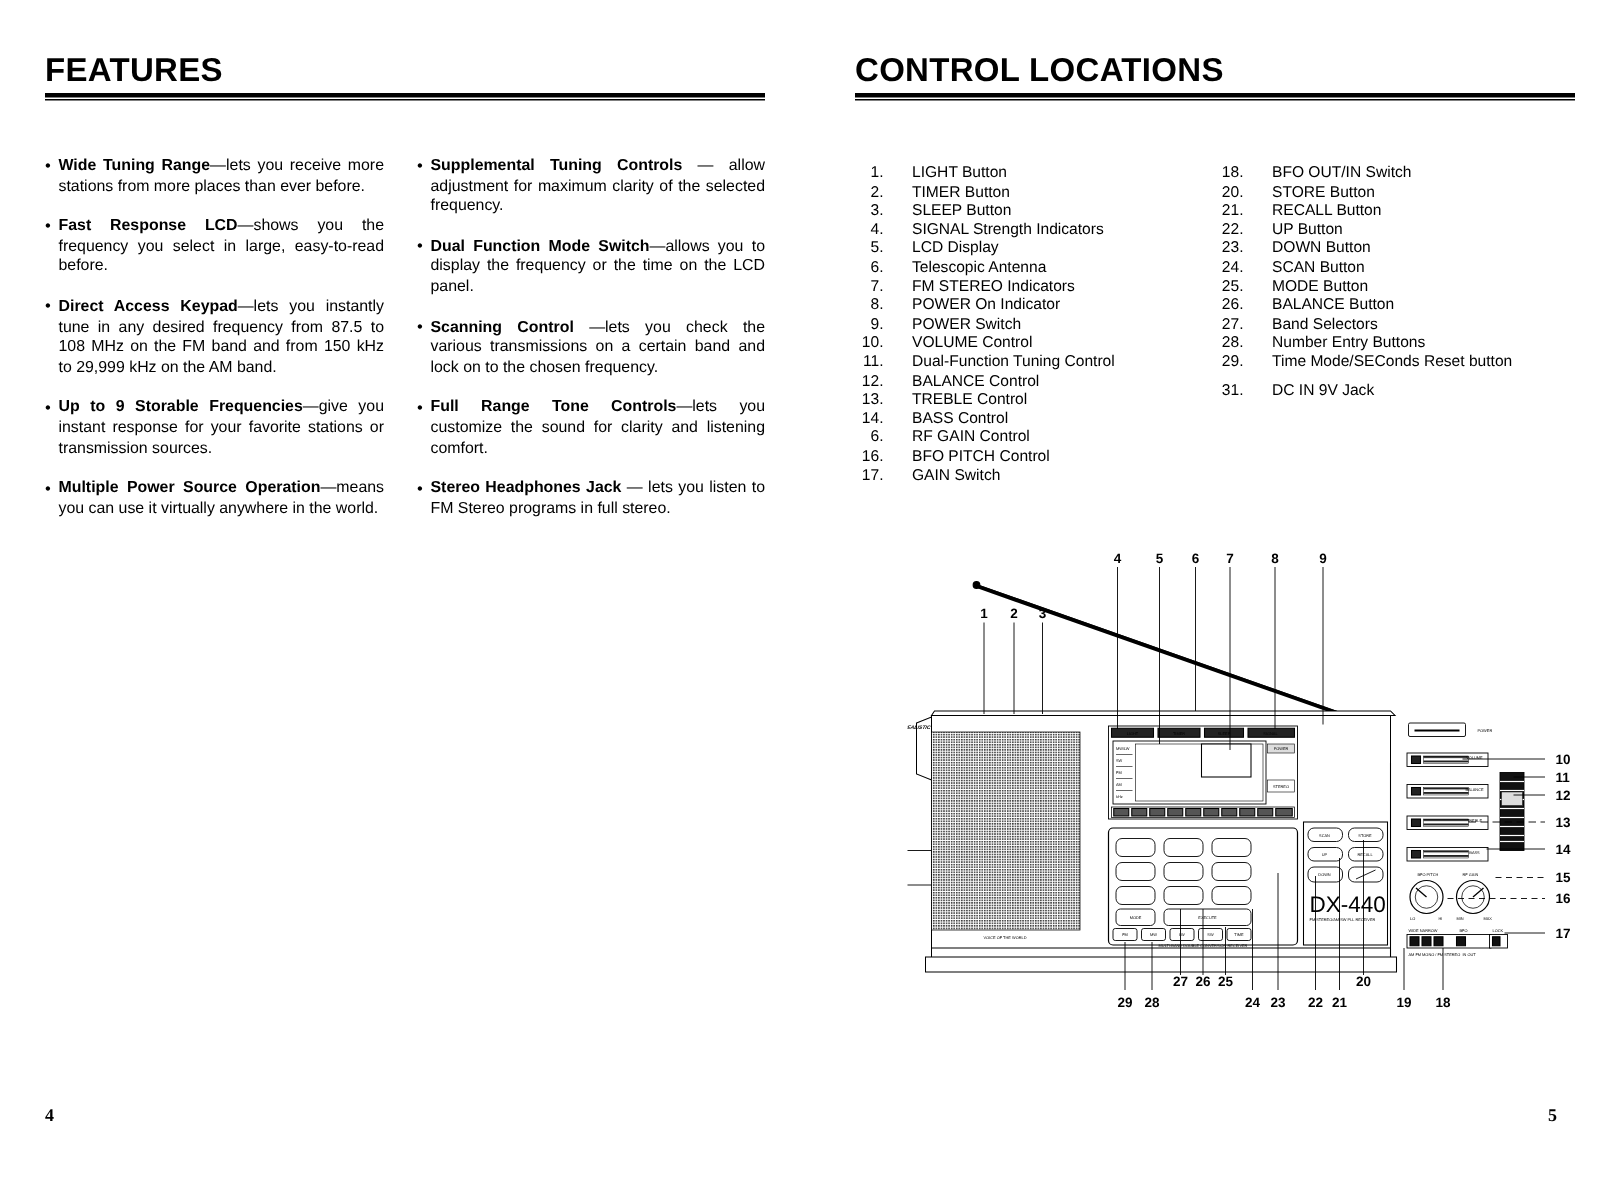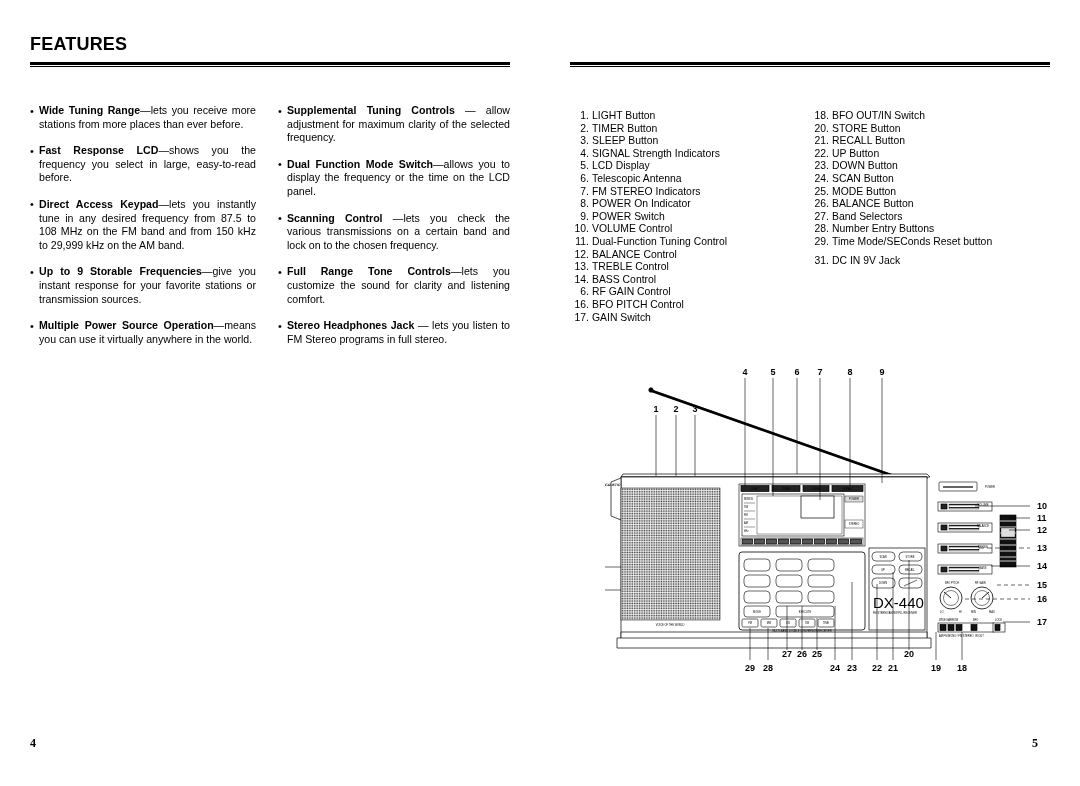--- a/index.html
+++ b/index.html
@@ -21,21 +21,21 @@
     top: 0;
     width: 540px;
     height: 786px;
   }
   .page-left  { left: 0; }
   .page-right { left: 540px; }
 
   
   .section-title {
     position: absolute;
-    font-size: 18px;
+    font-size: 22px;
     font-weight: bold;
     letter-spacing: 0.2px;
     font-family: "Liberation Sans", sans-serif;
   }
   .rule {
     position: absolute;
     height: 0;
     border-top: 3px solid #000;
     border-bottom: 1px solid #000;
     box-sizing: content-box;
@@ -79,20 +79,21 @@
   }
   .ctrl-item .num {
     width: 19px;
     text-align: right;
     flex: 0 0 auto;
     padding-right: 3px;
   }
   .ctrl-item .txt {
     flex: 1 1 auto;
     white-space: normal;
+    margin-left: 16px;
   }
   .ctrl-item .txt .cont {
     display: block;
   }
   .spacer6 { height: 6px; }
 
   
   .pagenum {
     position: absolute;
     font-size: 12px;
@@ -140,20 +141,21 @@
       <div class="feat"><span class="bullet">•</span><b>Scanning Control</b><span class="tail"> —</span><span class="tail">lets you check the various transmissions on a certain band and lock on to the chosen frequency.</span></div>
       <div class="feat"><span class="bullet">•</span><b>Full Range Tone Controls</b><span class="tail">—</span><span class="tail">lets you customize the sound for clarity and listening comfort.</span></div>
       <div class="feat"><span class="bullet">•</span><b>Stereo Headphones Jack</b><span class="tail"> — </span><span class="tail">lets you listen to FM Stereo programs in full stereo.</span></div>
     </div>
 
   <div class="pagenum" style="left:30px; top:736px;">4</div>
 </div>
 
 <div class="page page-right">
 
+  <div class="section-title" style="left:30px; top:34px;">CONTROL LOCATIONS</div>
   <div class="rule" style="left:30px; top:62px; width:480px;"></div>
 
   <div class="ctrl-col" id="ctrl-left" style="left:30px; top:110px; width:225px;">
       <div class="ctrl-item">
         <span class="num">1.</span>
         <span class="txt"><span>LIGHT Button</span></span>
       </div>
       <div class="ctrl-item">
         <span class="num">2.</span>
         <span class="txt"><span>TIMER Button</span></span>

